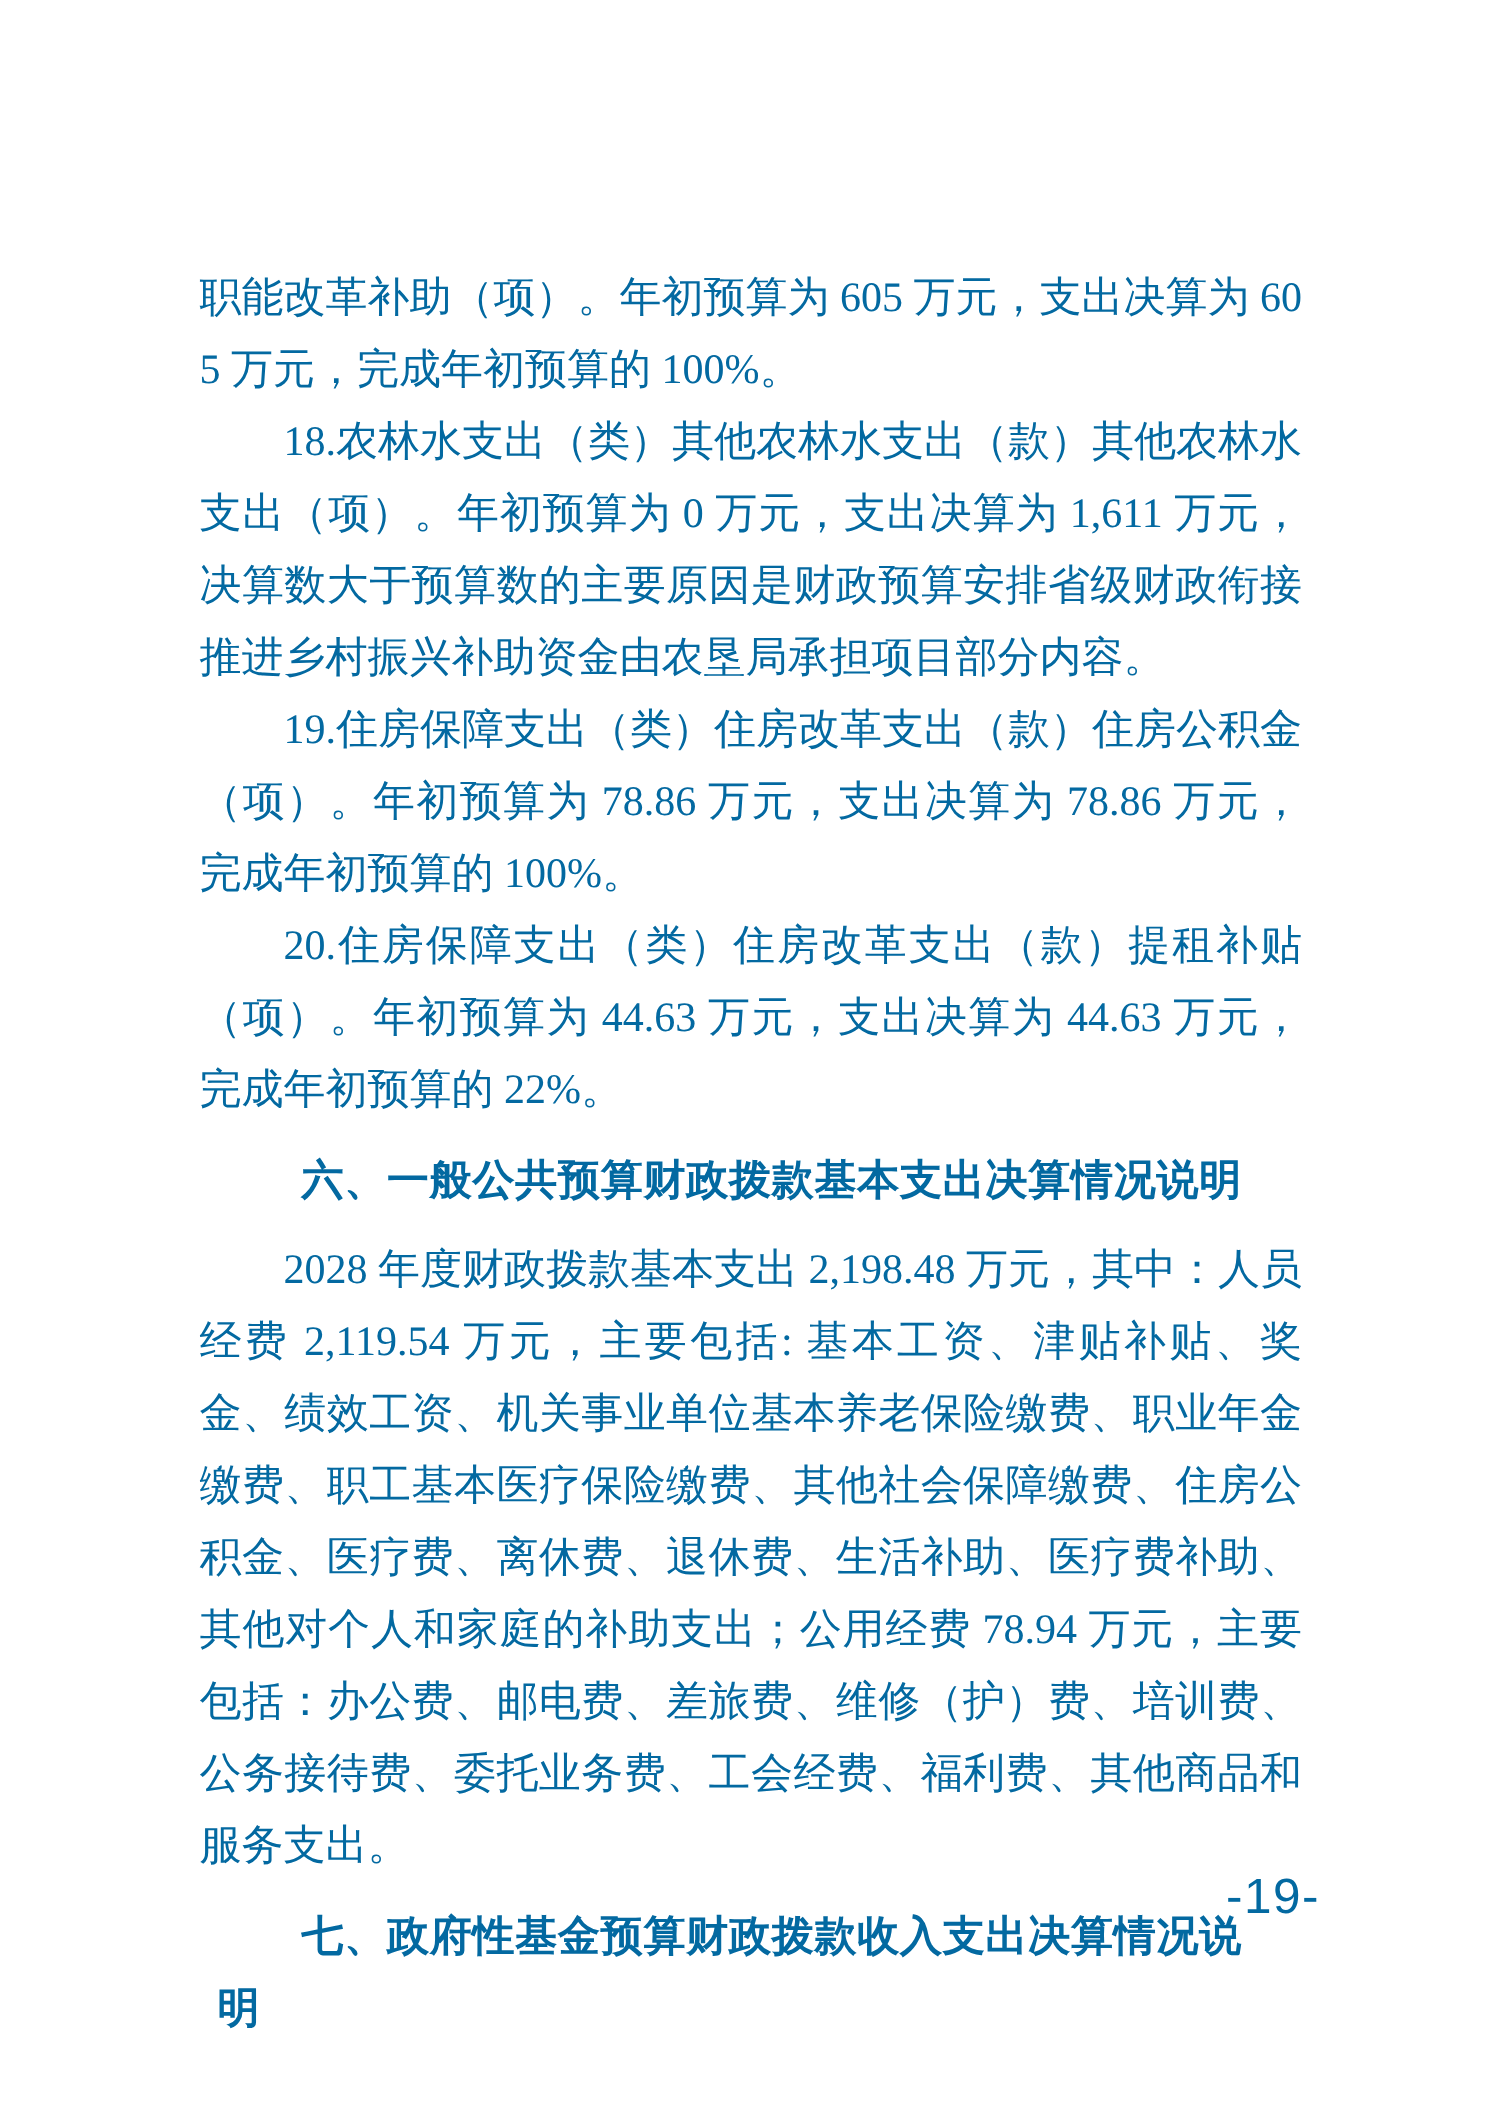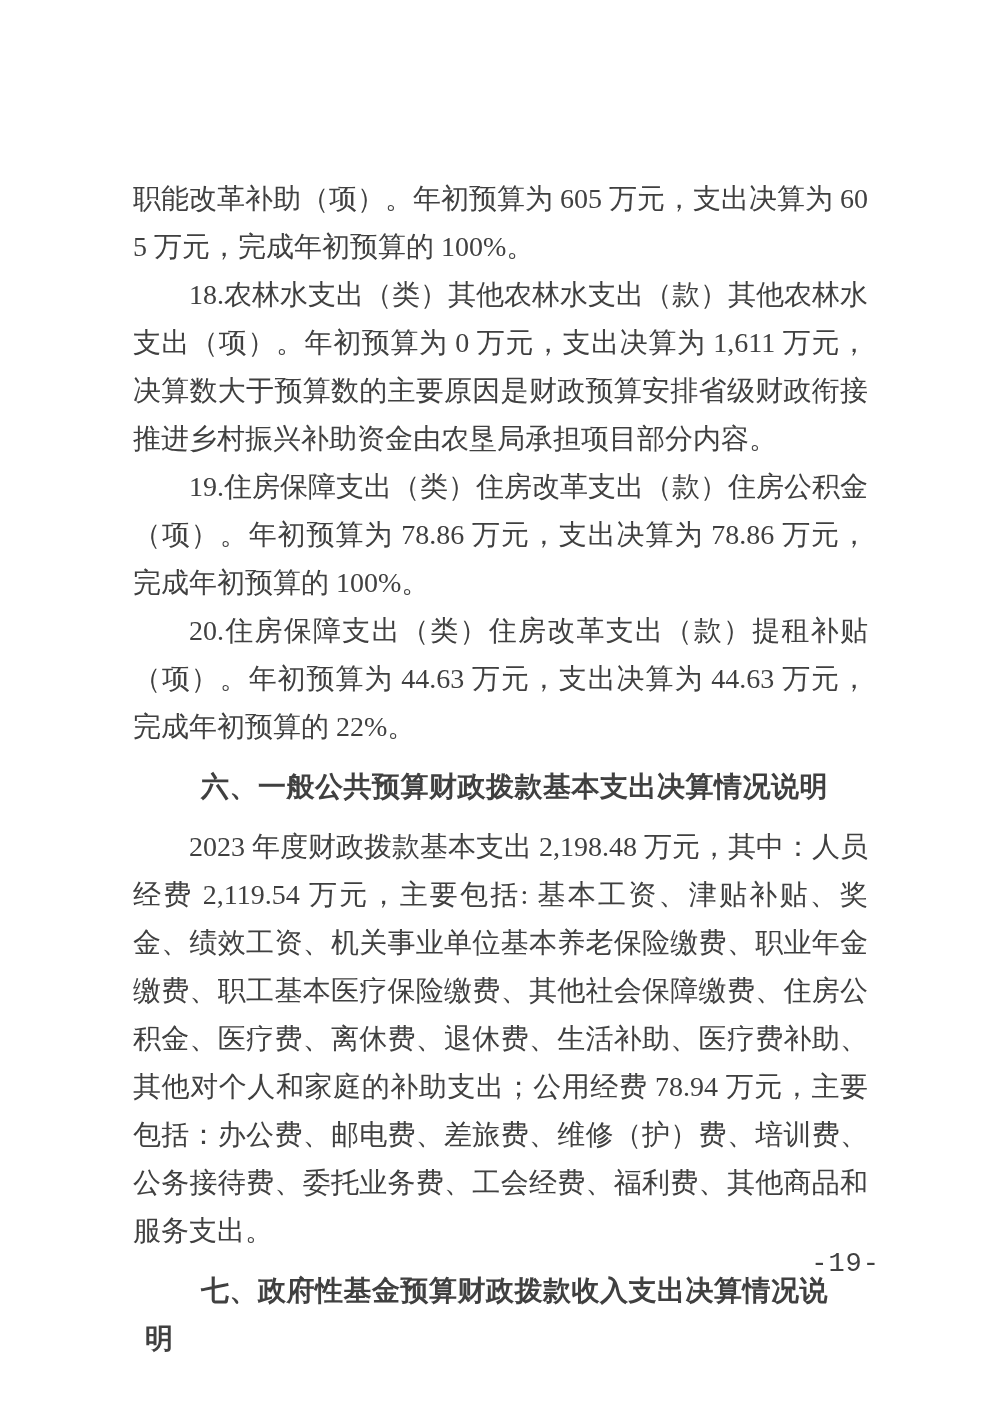--- a/index.html
+++ b/index.html
@@ -6,21 +6,21 @@
     margin: 0;
     padding: 0;
     background: #ffffff;
   }
   .page {
     position: relative;
     width: 1000px;
     height: 1414px;
     margin: 0 auto;
     background: #ffffff;
-    color: #404040;
+    color: #0369a1;
     box-sizing: border-box;
     padding: 175px 132px 0 133px;
     font-family: "Liberation Serif", serif;
     font-size: 28px;
     line-height: 48px;
     overflow: hidden;
   }
   .para {
     margin: 0;
     text-align: justify;
@@ -35,39 +35,39 @@
     margin: 12px;
     text-indent: 2em;
     font-family: "Liberation Sans", sans-serif;
     font-weight: bold;
     letter-spacing: 0.5px;
   }
   .page-number {
     position: absolute;
     top: 1240px;
     right: 120px;
-    font-size: 27px;
-    font-family: Liberation Mono, monospace;
+    font-size: 33px;
+    font-family: Liberation Sans, sans-serif;
     letter-spacing: 1px;
   }
 </style>
 </head>
 <body>
 
 <div class="page">
 
   <p class="para no-indent">职能改革补助（项）。年初预算为 605 万元，支出决算为 605 万元，完成年初预算的 100%。</p>
 
   <p class="para">18.农林水支出（类）其他农林水支出（款）其他农林水支出（项）。年初预算为 0 万元，支出决算为 1,611 万元，决算数大于预算数的主要原因是财政预算安排省级财政衔接推进乡村振兴补助资金由农垦局承担项目部分内容。</p>
 
   <p class="para">19.住房保障支出（类）住房改革支出（款）住房公积金（项）。年初预算为 78.86 万元，支出决算为 78.86 万元，完成年初预算的 100%。</p>
 
   <p class="para">20.住房保障支出（类）住房改革支出（款）提租补贴（项）。年初预算为 44.63 万元，支出决算为 44.63 万元，完成年初预算的 22%。</p>
 
   <p class="heading">六、一般公共预算财政拨款基本支出决算情况说明</p>
 
-  <p class="para">2023 年度财政拨款基本支出 2,198.48 万元，其中：人员经费 2,119.54 万元，主要包括: 基本工资、津贴补贴、奖金、绩效工资、机关事业单位基本养老保险缴费、职业年金缴费、职工基本医疗保险缴费、其他社会保障缴费、住房公积金、医疗费、离休费、退休费、生活补助、医疗费补助、其他对个人和家庭的补助支出；公用经费 78.94 万元，主要包括：办公费、邮电费、差旅费、维修（护）费、培训费、公务接待费、委托业务费、工会经费、福利费、其他商品和服务支出。</p>
+  <p class="para">2028 年度财政拨款基本支出 2,198.48 万元，其中：人员经费 2,119.54 万元，主要包括: 基本工资、津贴补贴、奖金、绩效工资、机关事业单位基本养老保险缴费、职业年金缴费、职工基本医疗保险缴费、其他社会保障缴费、住房公积金、医疗费、离休费、退休费、生活补助、医疗费补助、其他对个人和家庭的补助支出；公用经费 78.94 万元，主要包括：办公费、邮电费、差旅费、维修（护）费、培训费、公务接待费、委托业务费、工会经费、福利费、其他商品和服务支出。</p>
 
   <p class="heading">七、政府性基金预算财政拨款收入支出决算情况说明</p>
 
   <div class="page-number">-19-</div>
 
 </div>
 
 </body></html>

